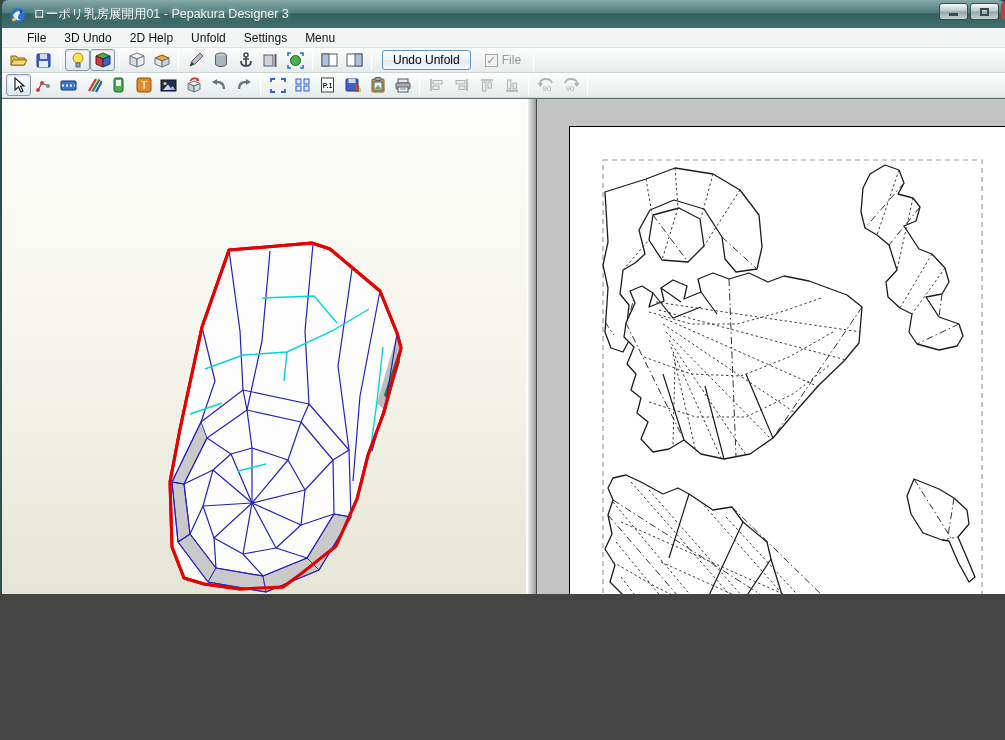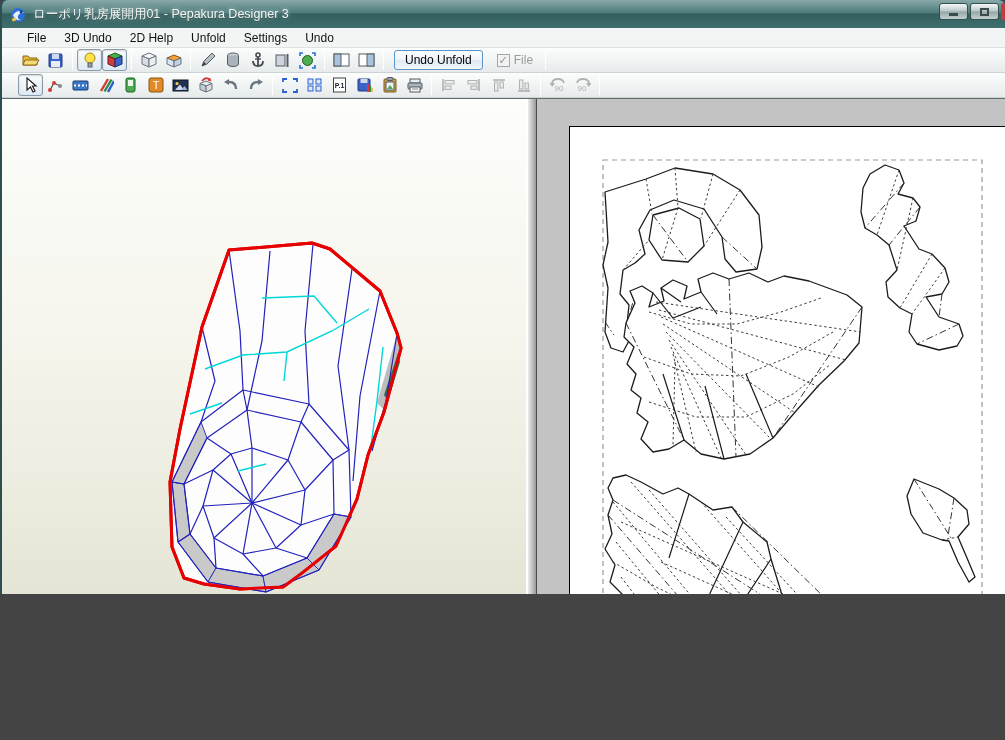--- a/index.html
+++ b/index.html
@@ -26,21 +26,21 @@
     display:flex;align-items:center;justify-content:center;}
   .winbtn .dash{width:9px;height:3px;background:#3a4b4b;margin-top:6px;}
   .winbtn .maxg{width:9px;height:8px;border:2px solid #3a4b4b;background:transparent;}
   .closesliver{position:absolute;top:3px;right:0;width:4px;height:17px;background:var(--close_red);border-radius:2px 0 0 2px;}
   
   .menubar{height:20px;background:var(--menubar_bg);display:flex;align-items:center;
     border-bottom:1px solid #dde1e1;padding-left:16px;}
   .menu-item{font-size:12px;color:#111;padding:2px 9px;cursor:default;}
   
   .toolbar{height:25px;background:linear-gradient(180deg,var(--toolbar_top),var(--toolbar_bottom));
-    display:flex;align-items:center;padding-left:16px;border-bottom:1px solid #cdd3d3;}
+    display:flex;align-items:center;padding-left:4px;border-bottom:1px solid #cdd3d3;}
   .tb-sep{width:1px;height:19px;background:#c3cbcb;border-right:1px solid #fff;margin:0 4px;flex:0 0 auto;}
   .tb-btn{width:25px;height:22px;display:flex;align-items:center;justify-content:center;
     border:1px solid transparent;border-radius:3px;flex:0 0 auto;}
   .tb-btn svg{display:block;}
   .tb-btn.pressed{border:1px solid #8a9aa8;background:linear-gradient(180deg,#fdfdfd,#dde9f5);box-shadow:inset 0 1px 2px rgba(0,0,0,.15);}
   .tb-btn.disabled{opacity:.38;filter:grayscale(1);}
   .undo-btn{height:20px;padding:0 10px;margin:0 6px;font-size:12px;color:#000;
     border:1px solid var(--undo_border);border-radius:3px;
     background:linear-gradient(180deg,#ffffff,#eef4fa 48%,#dfeaf5 52%,#f2f7fc);}
   .auto-chk{display:flex;align-items:center;gap:4px;margin:0 8px;}
@@ -89,21 +89,21 @@
     </div>
     <div class="closesliver"></div>
   </div>
 
   <div class="menubar">
     <span class="menu-item">File</span>
     <span class="menu-item">3D Undo</span>
     <span class="menu-item">2D Help</span>
     <span class="menu-item">Unfold</span>
     <span class="menu-item">Settings</span>
-    <span class="menu-item">Undo</span>
+    <span class="menu-item">Menu</span>
   </div>
 
   <div class="toolbar">
     <div class="tb-btn">
       <svg width="18" height="14" viewBox="0 0 18 14">
         <path d="M1,3 L6,3 L8,5 L15,5 L15,12 L1,12 Z" fill="#e8b93c" stroke="#8a6a10" stroke-width="1"></path>
         <path d="M3,7 L17,7 L14,12 L1,12 Z" fill="#f7d978" stroke="#8a6a10" stroke-width="1"></path>
       </svg>
     </div>
     <div class="tb-btn">

